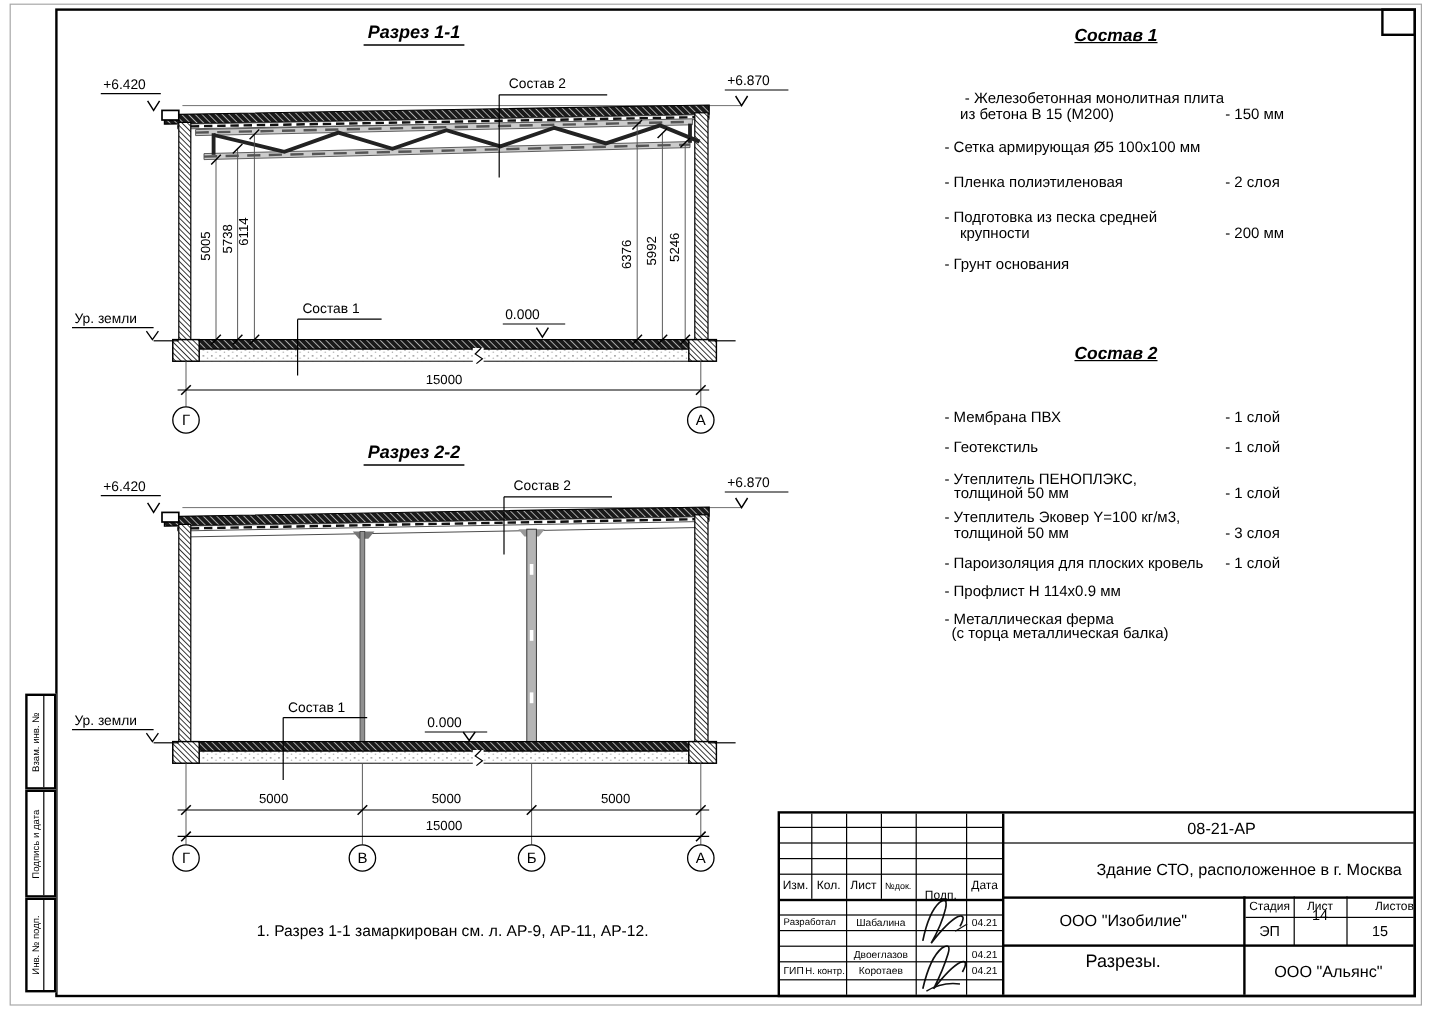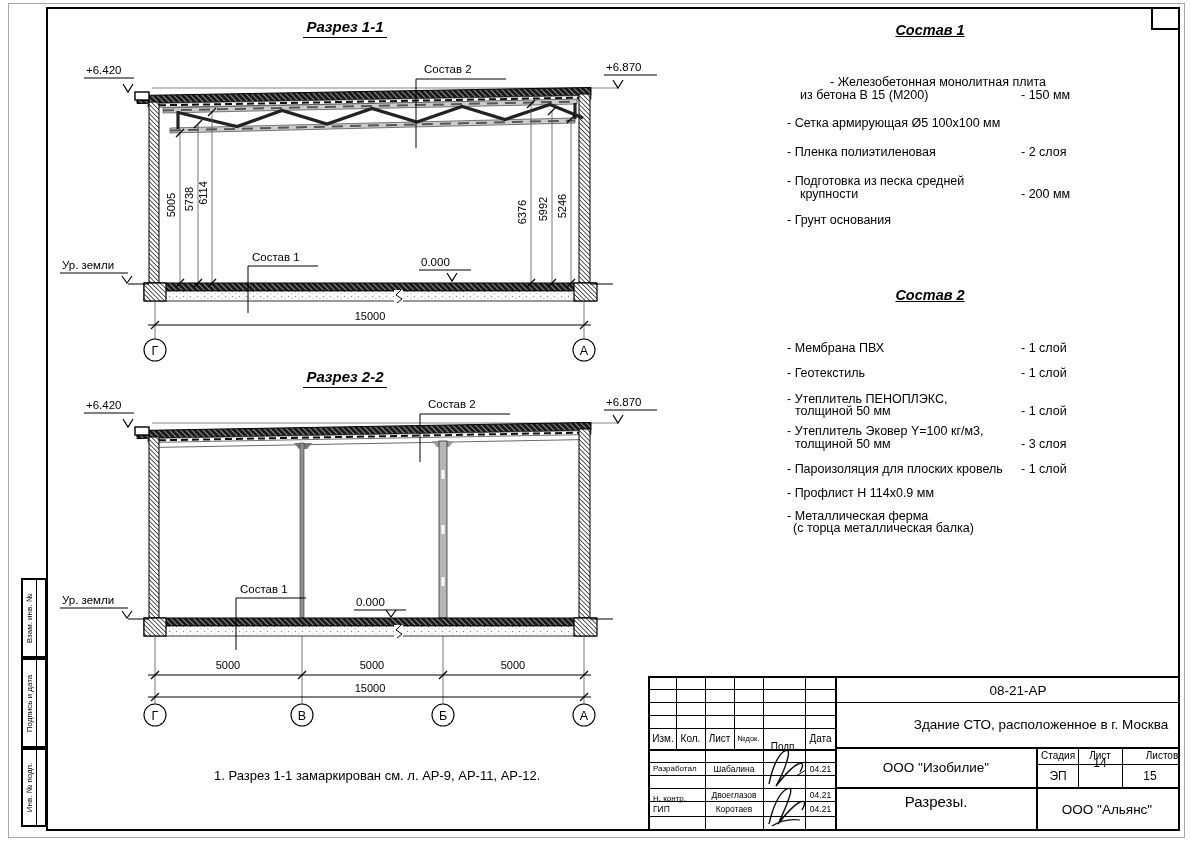--- a/index.html
+++ b/index.html
@@ -270,21 +270,21 @@
       <path d="M769,784 Q774,760 783,752 Q790,747 788,757 Q785,770 776,786 Q790,768 798,764 Q806,761 800,772" fill="none" stroke="#111" stroke-width="1.4"></path>
       <line x1="796" y1="776" x2="806" y2="770" stroke="#111" stroke-width="1"></line>
     </g>
     <g>
       <path d="M769,824 Q775,798 785,790 Q793,785 790,795 Q786,808 778,824 Q792,806 800,802 Q808,799 802,810" fill="none" stroke="#111" stroke-width="1.4"></path>
       <path d="M772,826 Q785,818 800,820" fill="none" stroke="#111" stroke-width="1.2"></path>
     </g>
   </svg>
 
   <div class="hd" style="left:830px;top:22px;">Состав 1</div>
-  <div class="li" style="left:830px;top:75px;">- Железобетонная  монолитная плита</div>
+  <div class="li" style="left:804px;top:75px;">- Железобетонная  монолитная плита</div>
   <div class="li" style="left:800px;top:88px;">из бетона В 15 (М200)</div>
   <div class="li" style="left:1021px;top:88px;">- 150 мм</div>
   <div class="li" style="left:787px;top:116px;">- Сетка армирующая Ø5 100х100 мм</div>
   <div class="li" style="left:787px;top:145px;text-align:center;">- Пленка полиэтиленовая</div>
   <div class="li" style="left:1021px;top:145px;">-  2 слоя</div>
   <div class="li" style="left:787px;top:174px;">- Подготовка из песка средней</div>
   <div class="li" style="left:800px;top:187px;">крупности</div>
   <div class="li" style="left:1021px;top:187px;">- 200 мм</div>
   <div class="li" style="left:787px;top:213px;">- Грунт основания</div>
 
@@ -343,21 +343,21 @@
     <div class="cell" style="left:0;top:50px;width:26px;height:21px;font-size:10px;">Изм.</div>
     <div class="cell" style="left:26px;top:50px;width:29px;height:21px;font-size:10px;">Кол.</div>
     <div class="cell" style="left:55px;top:50px;width:29px;height:21px;font-size:10px;">Лист</div>
     <div class="cell" style="left:84px;top:50px;width:29px;height:21px;font-size:7.5px;">№док.</div>
     <div class="cell" style="left:113px;top:50px;width:42px;height:36px;font-size:10px;">Подп.</div>
     <div class="cell" style="left:155px;top:50px;width:31px;height:21px;font-size:10px;">Дата</div>
 
     <div class="cell" style="left:1px;top:84px;width:54px;height:13px;font-size:8px;justify-content:flex-start;padding-left:2px;">Разработал</div>
     <div class="cell" style="left:55px;top:84px;width:58px;height:13px;font-size:8.5px;">Шабалина</div>
     <div class="cell" style="left:155px;top:84px;width:31px;height:13px;font-size:8.5px;">04.21</div>
-    <div class="cell" style="left:1px;top:114px;width:54px;height:13px;font-size:8px;justify-content:flex-start;padding-left:2px;">Н. контр.</div>
+    <div class="cell" style="left:1px;top:125px;width:54px;height:13px;font-size:8px;justify-content:flex-start;padding-left:20px;">Н. контр.</div>
     <div class="cell" style="left:55px;top:110px;width:58px;height:13px;font-size:8.5px;">Двоеглазов</div>
     <div class="cell" style="left:155px;top:110px;width:31px;height:13px;font-size:8.5px;">04.21</div>
     <div class="cell" style="left:1px;top:123px;width:54px;height:15px;font-size:8.5px;justify-content:flex-start;padding-left:2px;">ГИП</div>
     <div class="cell" style="left:55px;top:123px;width:58px;height:15px;font-size:8.5px;">Коротаев</div>
     <div class="cell" style="left:155px;top:123px;width:31px;height:15px;font-size:8.5px;">04.21</div>
 
     <div class="cell" style="left:186px;top:0;width:364px;height:24px;font-size:13.5px;">08-21-АР</div>
     <div class="cell" style="left:186px;top:24px;width:342px;height:45px;font-size:13.5px;margin-left:34px;">Здание СТО, расположенное в г. Москва</div>
     <div class="cell" style="left:186px;top:69px;width:200px;height:40px;font-size:13.5px;">ООО "Изобилие"</div>
     <div class="cell" style="left:186px;top:109px;width:200px;height:42px;font-size:15px;align-items:flex-start;padding-top:6px;">Разрезы.</div>

